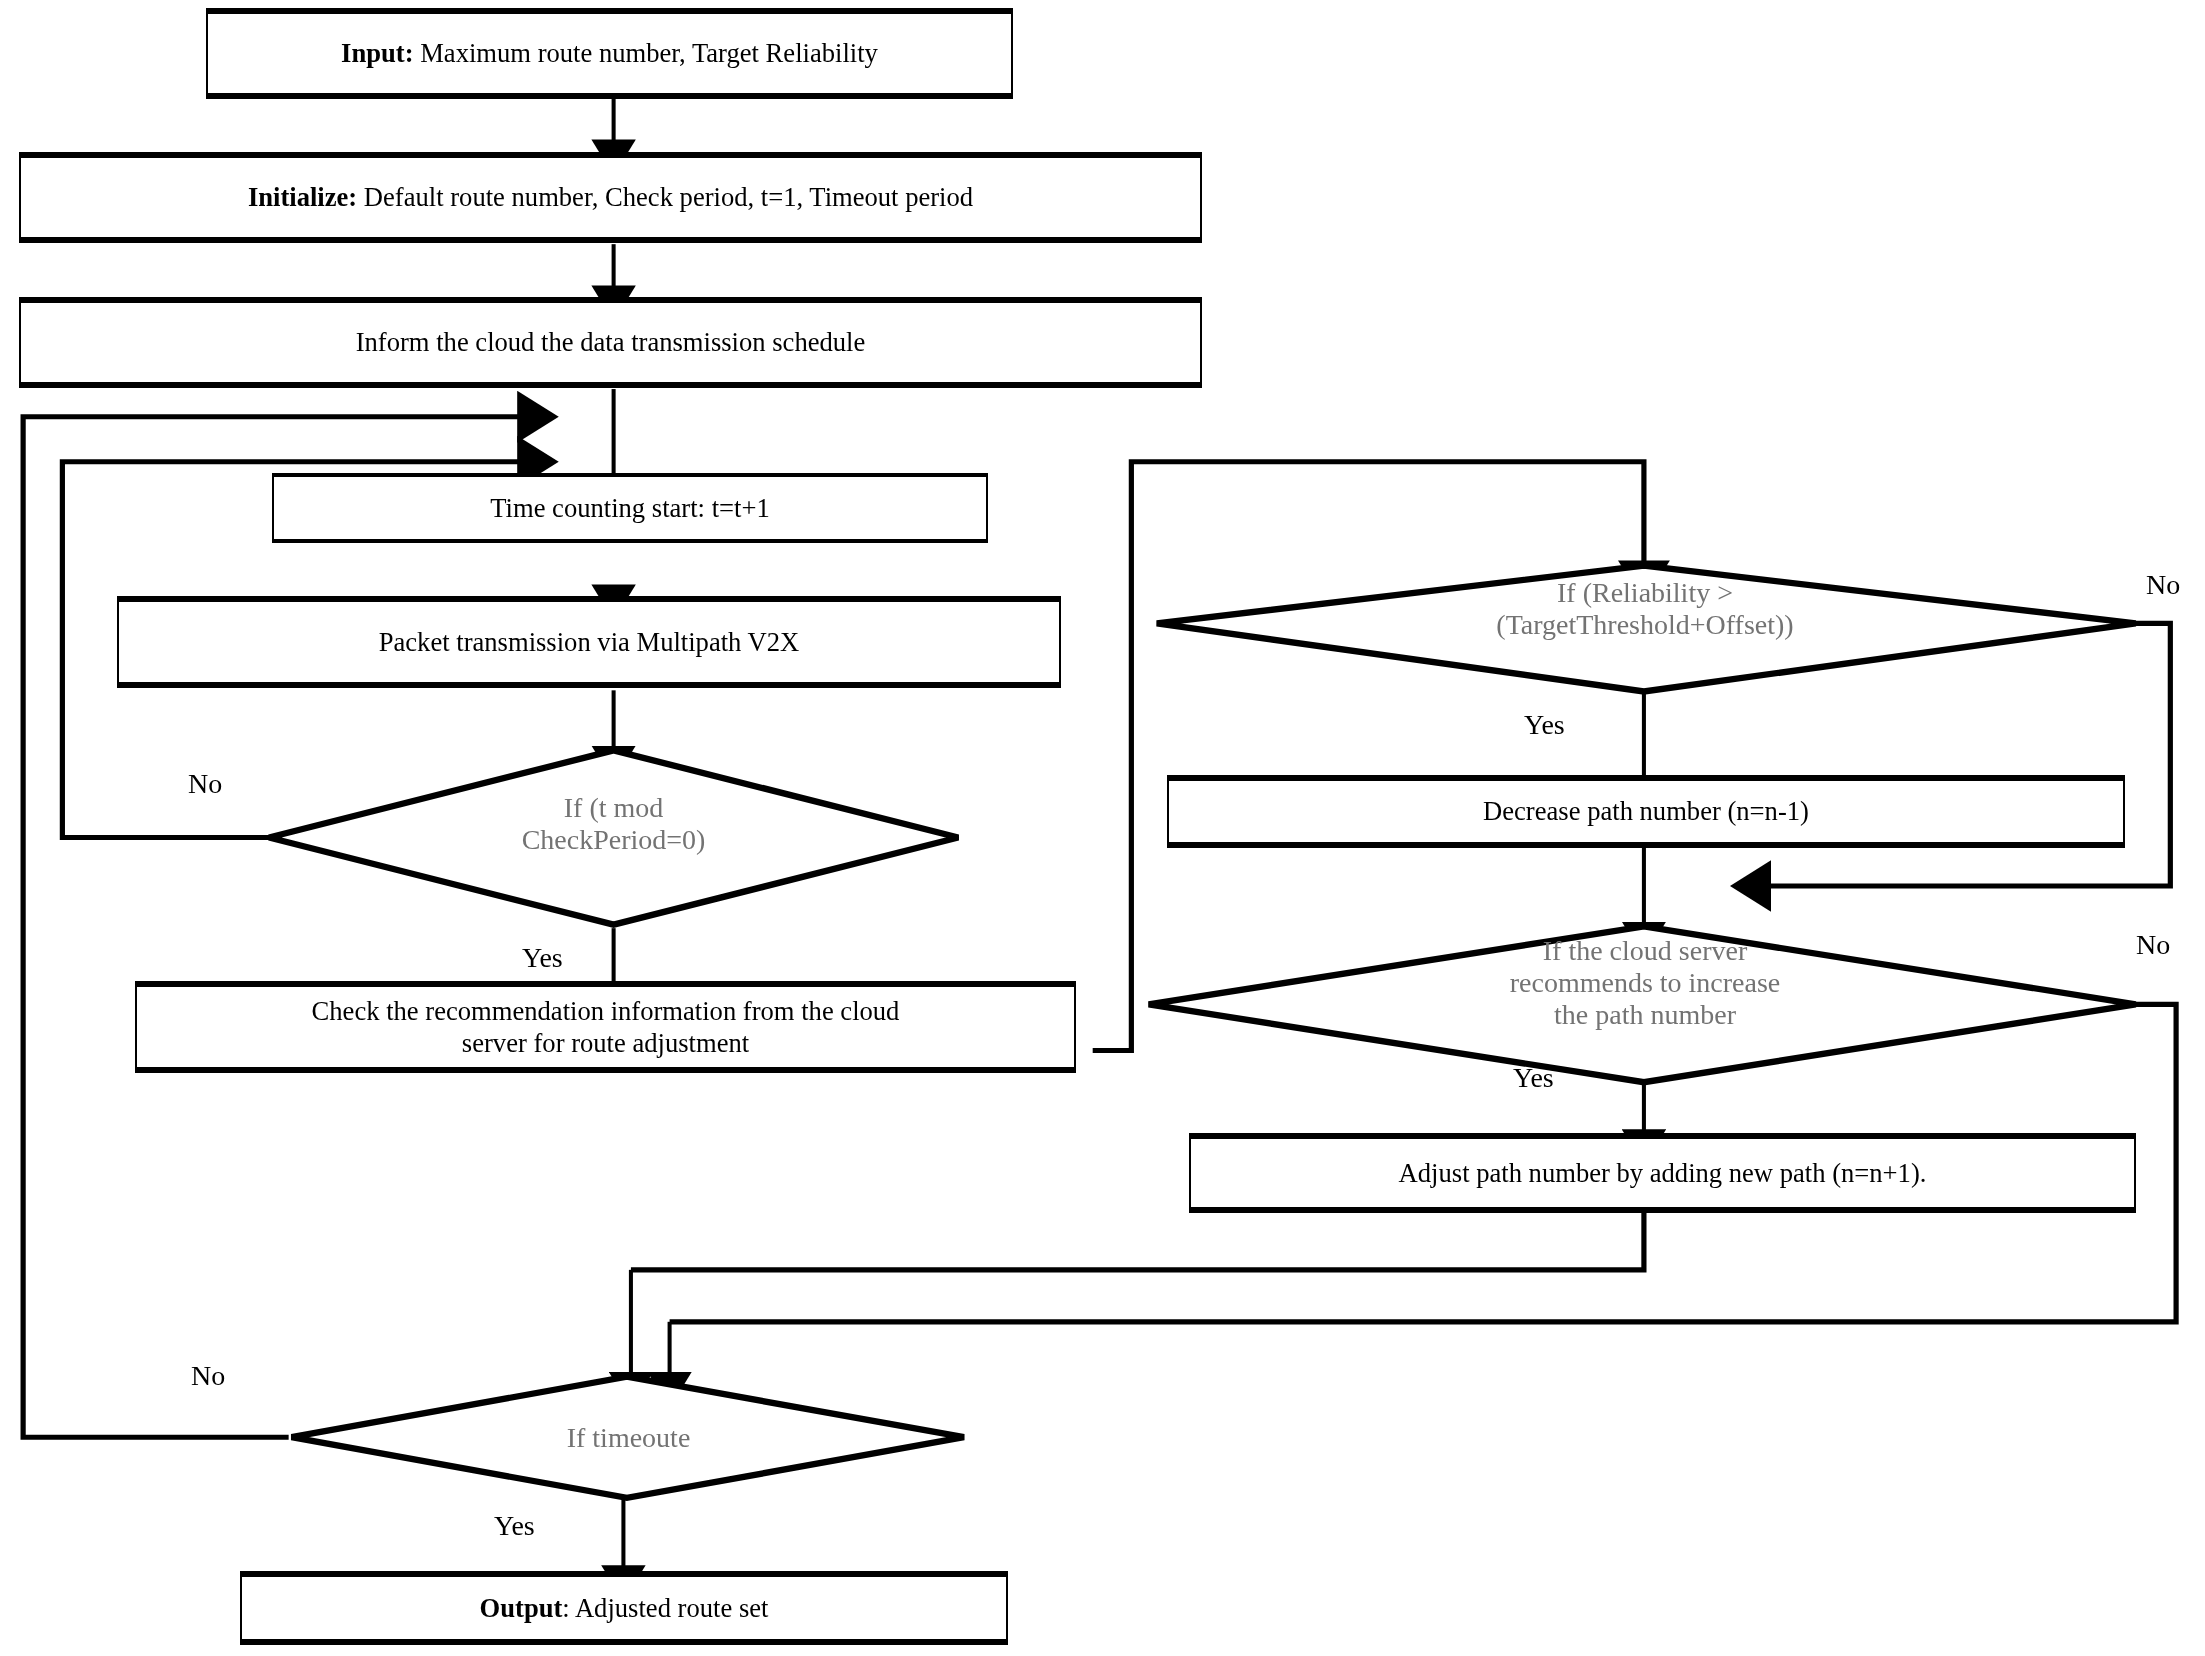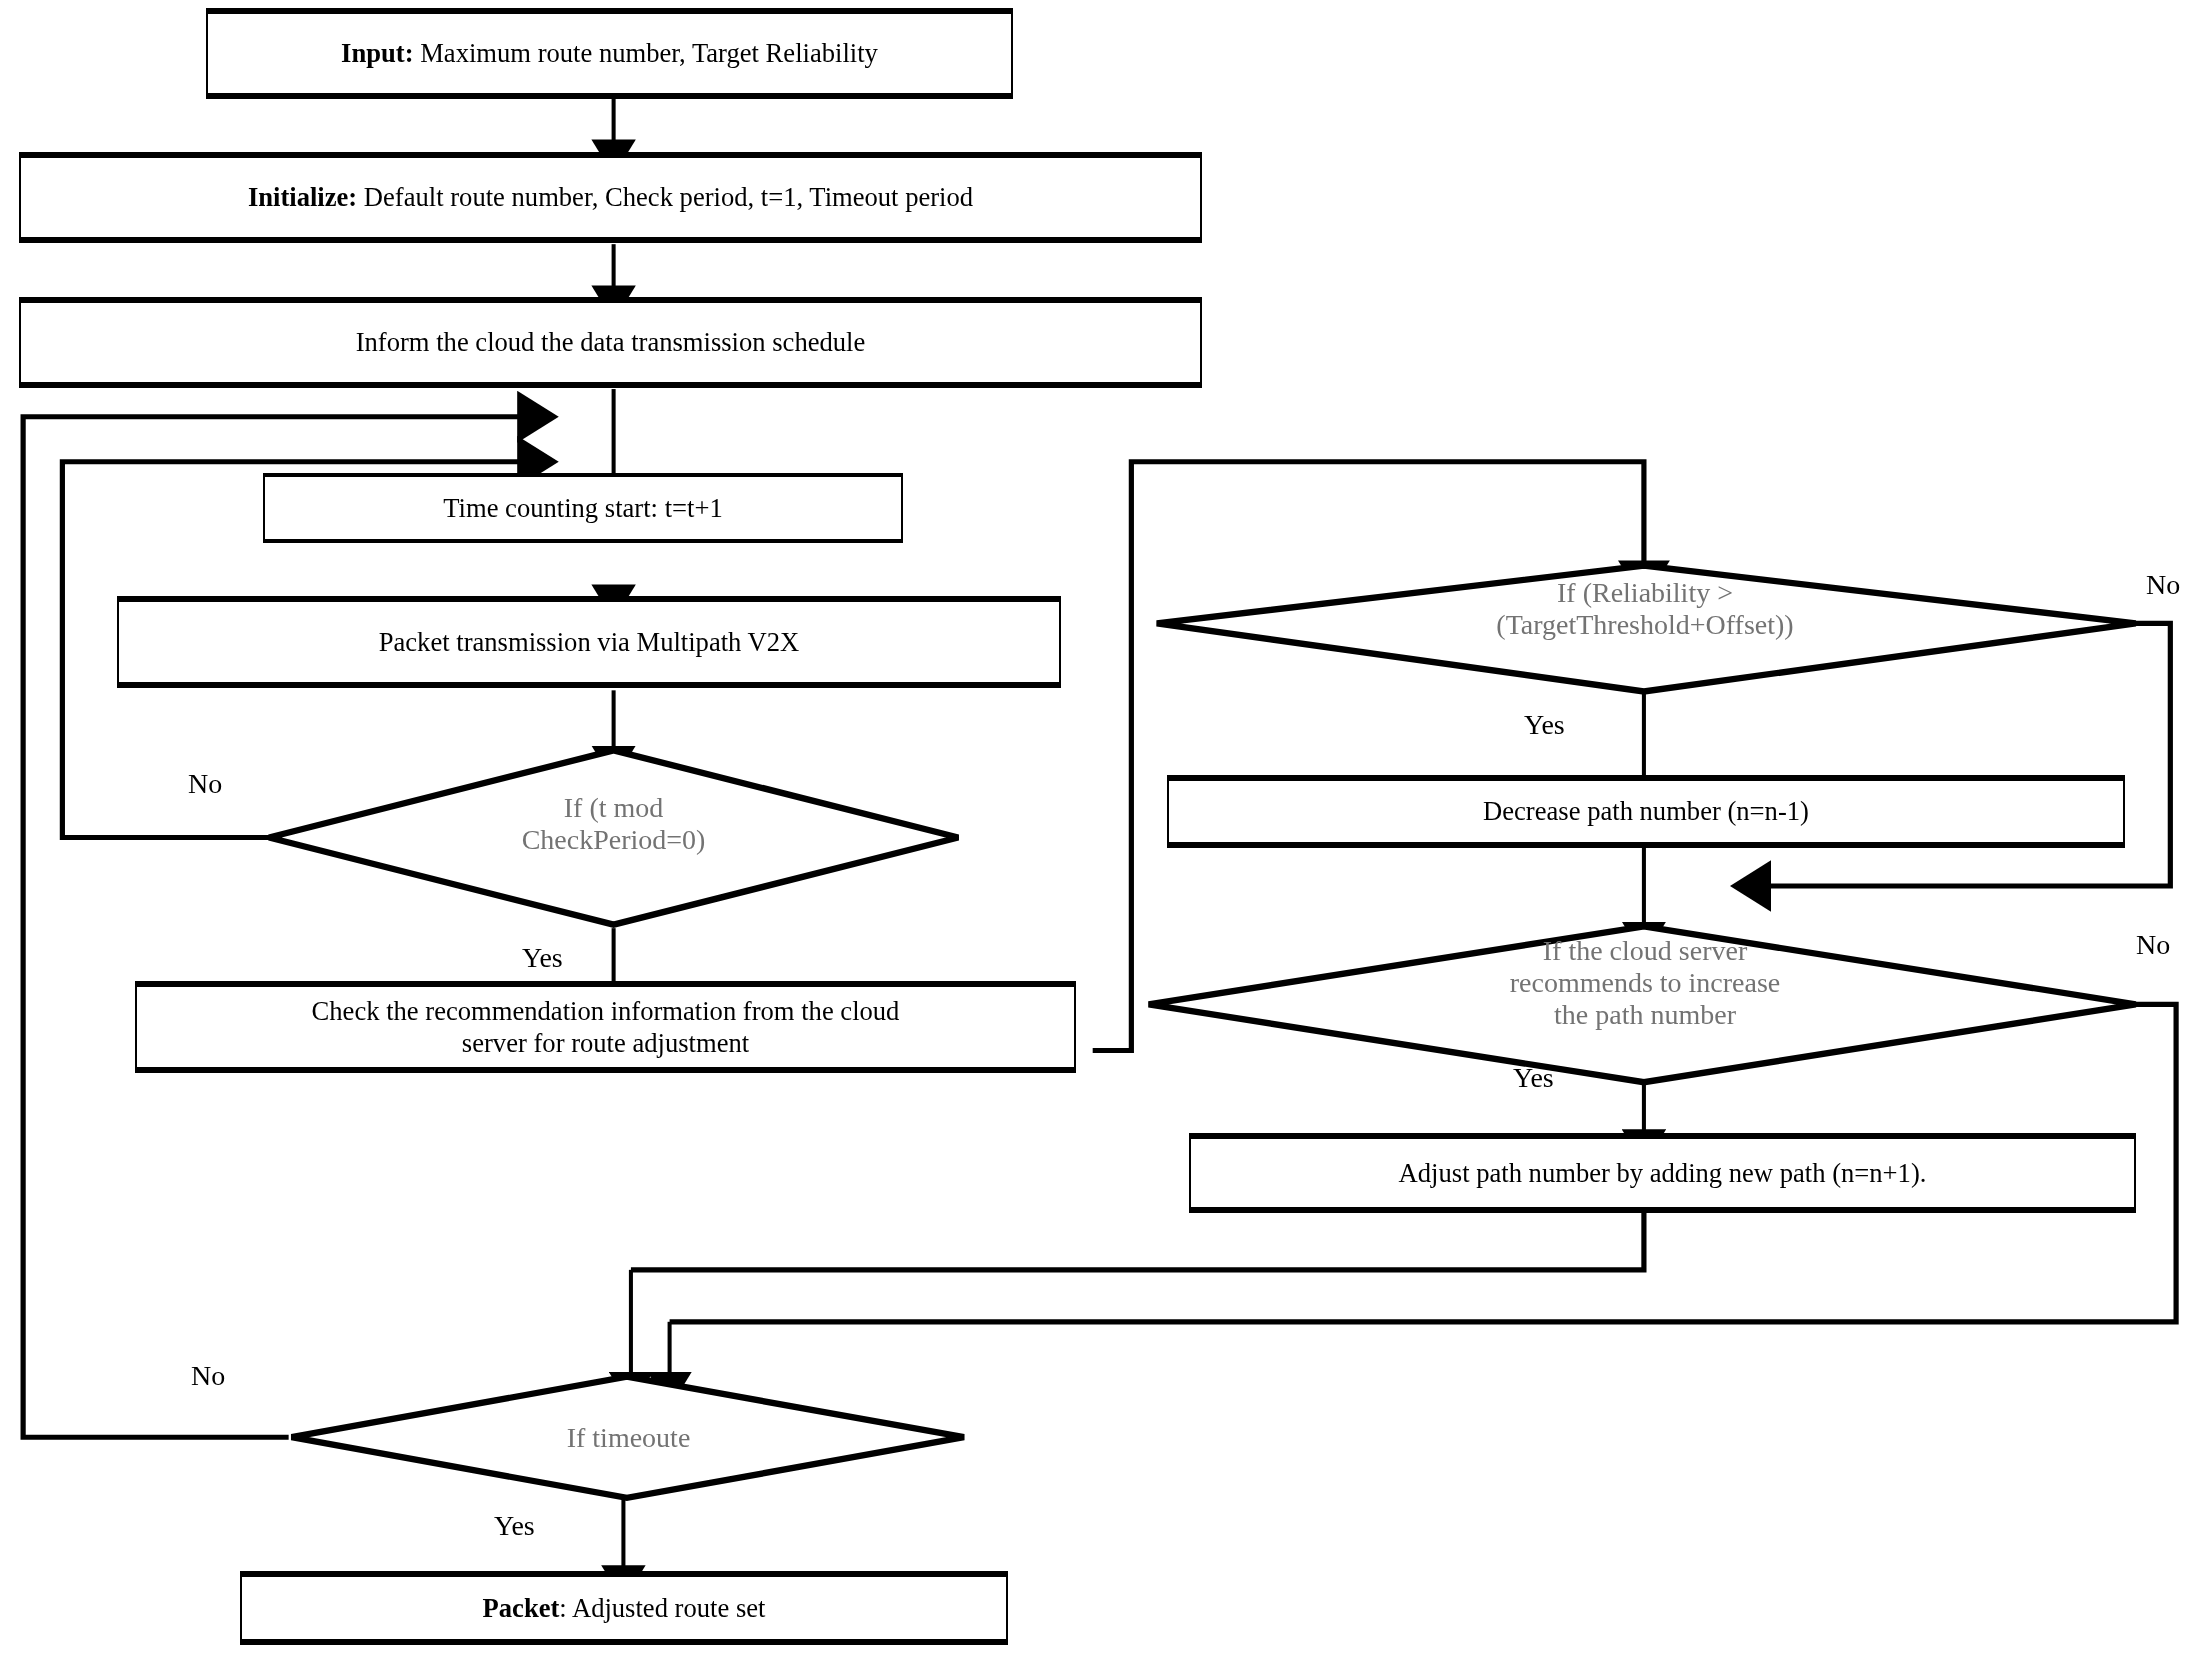--- a/index.html
+++ b/index.html
@@ -111,21 +111,21 @@
   <div class="node proc" style="left:19px;top:152px;width:1183px;height:91px;">
     <div class="txt">
       <b>Initialize:</b><span> Default route number, Check period, t=1, Timeout period</span>
     </div>
   </div>
 
   <div class="node proc" style="left:19px;top:297px;width:1183px;height:91px;">
     <div class="txt">Inform the cloud the data transmission schedule</div>
   </div>
 
-  <div class="node proc thin" style="left:263px;top:473px;width:640px;height:70px;justify-content:center;">
+  <div class="node proc thin" style="left:272px;top:473px;width:716px;height:70px;justify-content:center;">
     <div class="txt">Time counting start: t=t+1</div>
   </div>
 
   <div class="node proc" style="left:117px;top:596px;width:944px;height:92px;">
     <div class="txt">Packet transmission via Multipath V2X</div>
   </div>
 
   <div class="node proc" style="left:135px;top:981px;width:941px;height:92px;">
     <div class="txt">
       <span>Check the recommendation information from the cloud</span><br>
@@ -136,21 +136,21 @@
   <div class="node proc" style="left:1167px;top:775px;width:958px;height:73px;">
     <div class="txt">Decrease path number (n=n-1)</div>
   </div>
 
   <div class="node proc" style="left:1189px;top:1133px;width:947px;height:80px;">
     <div class="txt">Adjust path number by adding new path (n=n+1).</div>
   </div>
 
   <div class="node proc" style="left:240px;top:1571px;width:768px;height:74px;">
     <div class="txt">
-      <b>Packet</b><span>: Adjusted route set</span>
+      <b>Output</b><span>: Adjusted route set</span>
     </div>
   </div>
 
   <div class="decwrap" style="left:269px;top:792px;width:689px;">
     <div class="dec-label">
       <span>If  (t mod</span><br>
       <span>CheckPeriod=0)</span>
     </div>
   </div>
 

